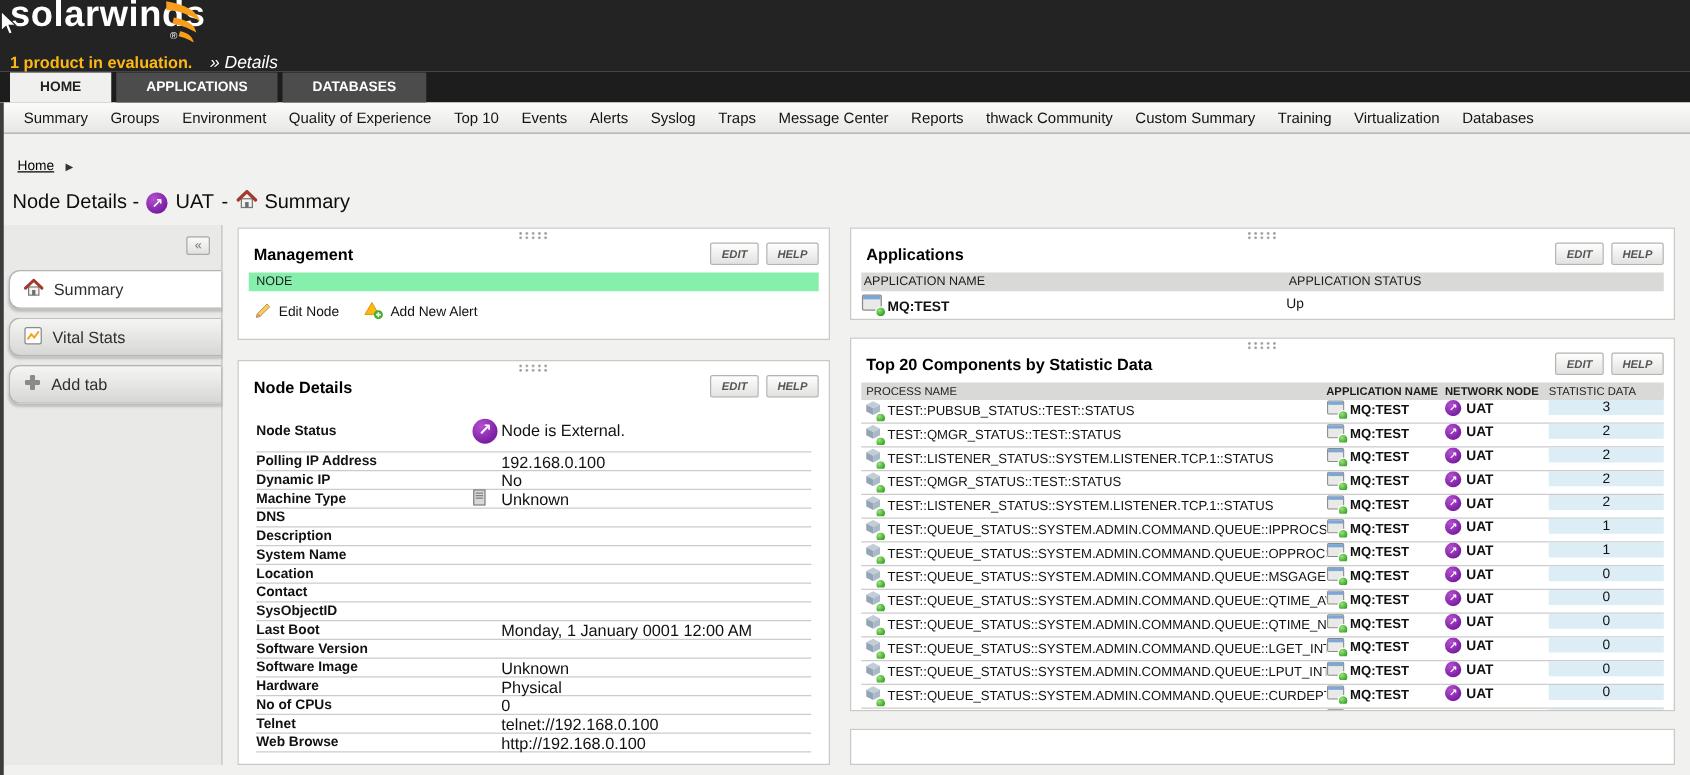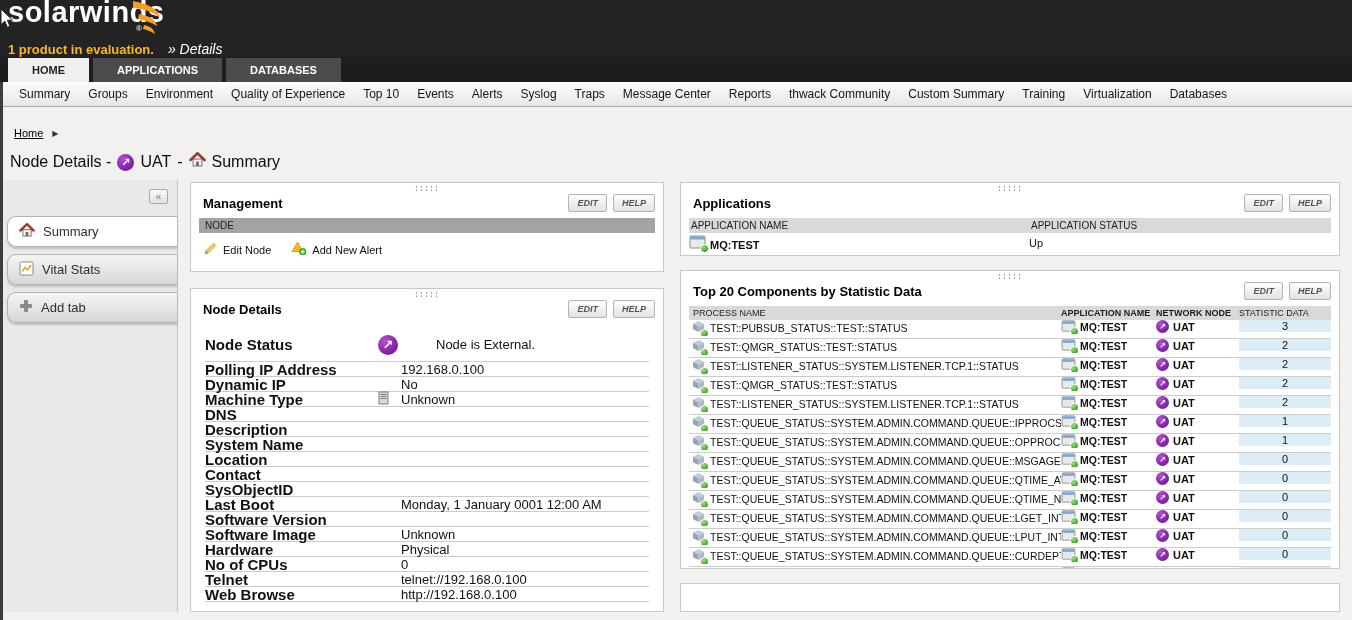--- a/index.html
+++ b/index.html
@@ -47,33 +47,33 @@
   .panel { background:#fff; border:1px solid #c9c9c7; position:relative; }
   .drag-dots { position:absolute; top:2px; left:50%; transform:translateX(-50%); width:26px; height:7px;
                background-image:radial-gradient(circle,#9a9a9a .9px,transparent 1.1px); background-size:5px 3.5px; cursor:move; }
   .panel-head { display:flex; align-items:center; padding:11px 8px 6px 12px; }
   .panel-title { font-size:13px; font-weight:bold; color:#000; flex:1; }
   .panel-btns { display:flex; gap:6px; }
   .mini-btn { padding:3px 8px; font-size:9px; font-weight:bold; color:#555; background:linear-gradient(#fefefe,#e2e2e0); border:1px solid #b3b3b1; border-radius:2px; cursor:pointer;font-style:italic; }
 
   
   .panel.management { height:95px; }
-  .section-bar { margin:0 8px; background:#a3a3a3; padding:2px 6px; font-size:10px; color:#222; }
+  .section-bar { margin:0 8px; background:#86efac; padding:2px 6px; font-size:10px; color:#222; }
   .mgmt-links { display:flex; align-items:flex-start; gap:20px; padding:8px 0 0 12px; }
   .mgmt-link { display:flex; align-items:center; gap:5px; font-size:11px; color:#111; cursor:pointer; }
 
   
   .panel.node-details { height:340px; }
   .nd-table { margin:4px 14px 0 14px; }
   .nd-row { display:flex; align-items:center; border-bottom:1px solid #ccc; height:15px; }
   .nd-row.status { height:34px; border-bottom:1px solid #ccc; }
-  .nd-label { width:173px; font-size:15px; font-weight:bold; color:#111; white-space:nowrap; }
+  .nd-label { width:173px; font-size:11px; font-weight:bold; color:#111; white-space:nowrap; }
   .nd-icon { width:23px; display:flex; align-items:center; }
   .nd-value { flex:1; font-size:13px; color:#111; white-space:nowrap; overflow:hidden; }
-  .nd-row.status .nd-value { font-size:13px;margin-left:35px; }
+  .nd-row.status .nd-value { font-size:13px; }
 
   
   .tbl-head { display:flex; background:#d9d9d7; margin:0 8px; padding:2px 0 2px 2px; }
   .tbl-head .hc { font-size:10px; color:#1c1c1c; white-space:nowrap; overflow:hidden; }
   .panel.top20 .tbl-head .hc { font-size:9px; }
 
   
   .panel.applications { height:78px; }
   .app-row { display:flex; margin:0 8px; padding-top:2px; }
   .app-name { width:340px; display:flex; align-items:flex-end; gap:4px; font-size:11px; font-weight:bold; color:#111; }

